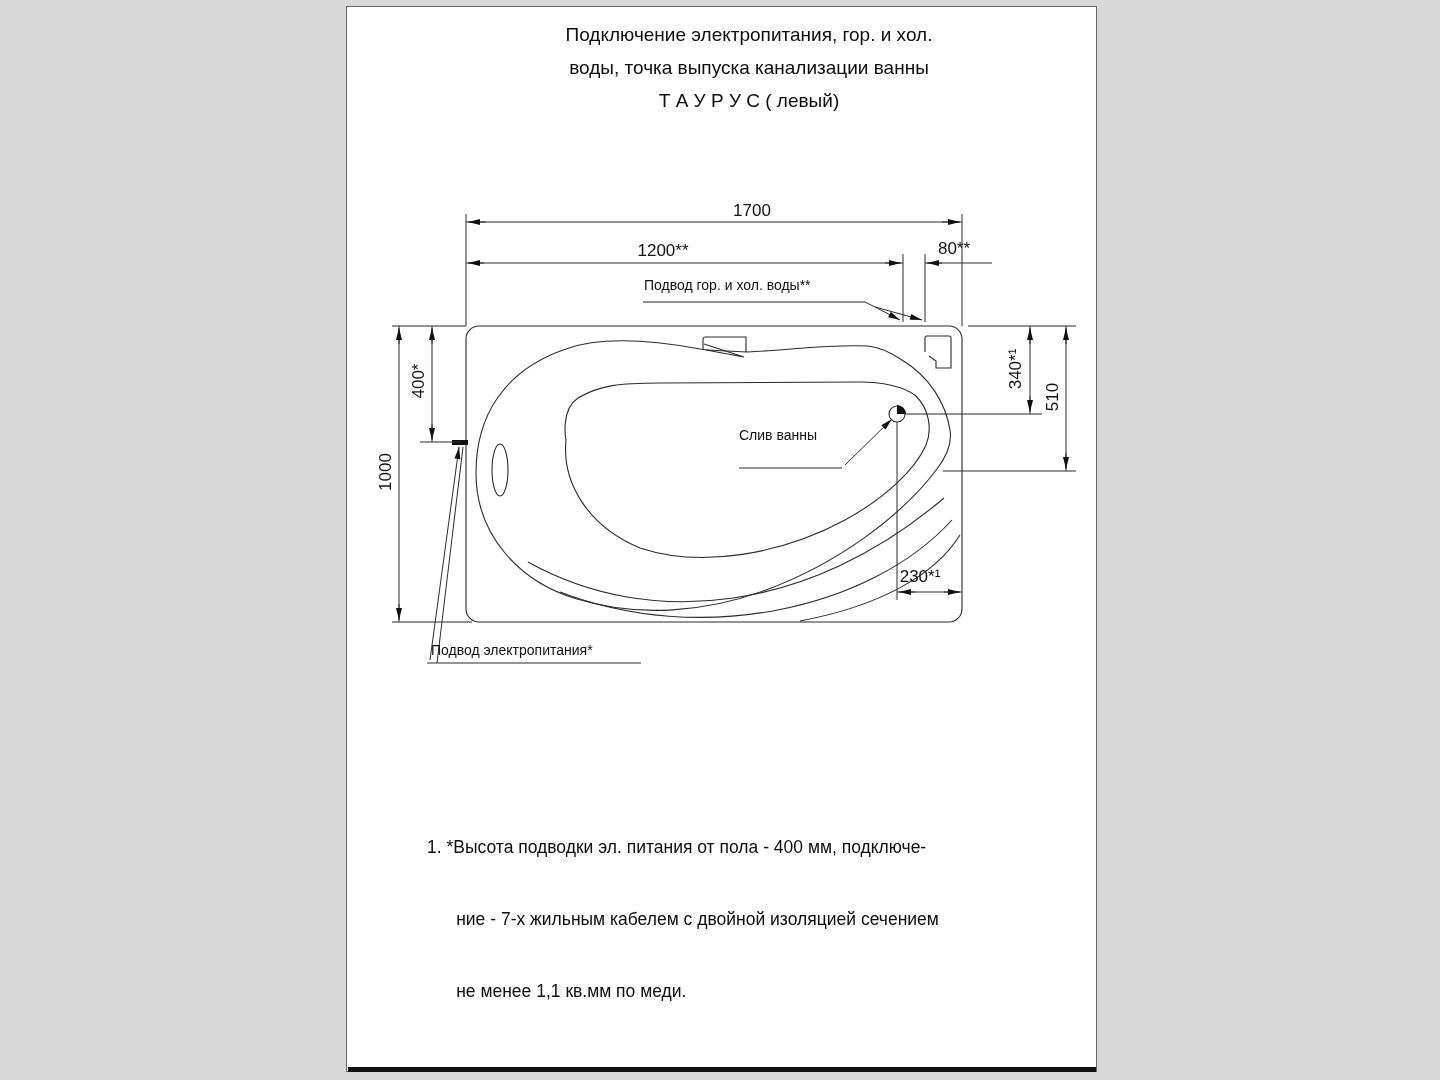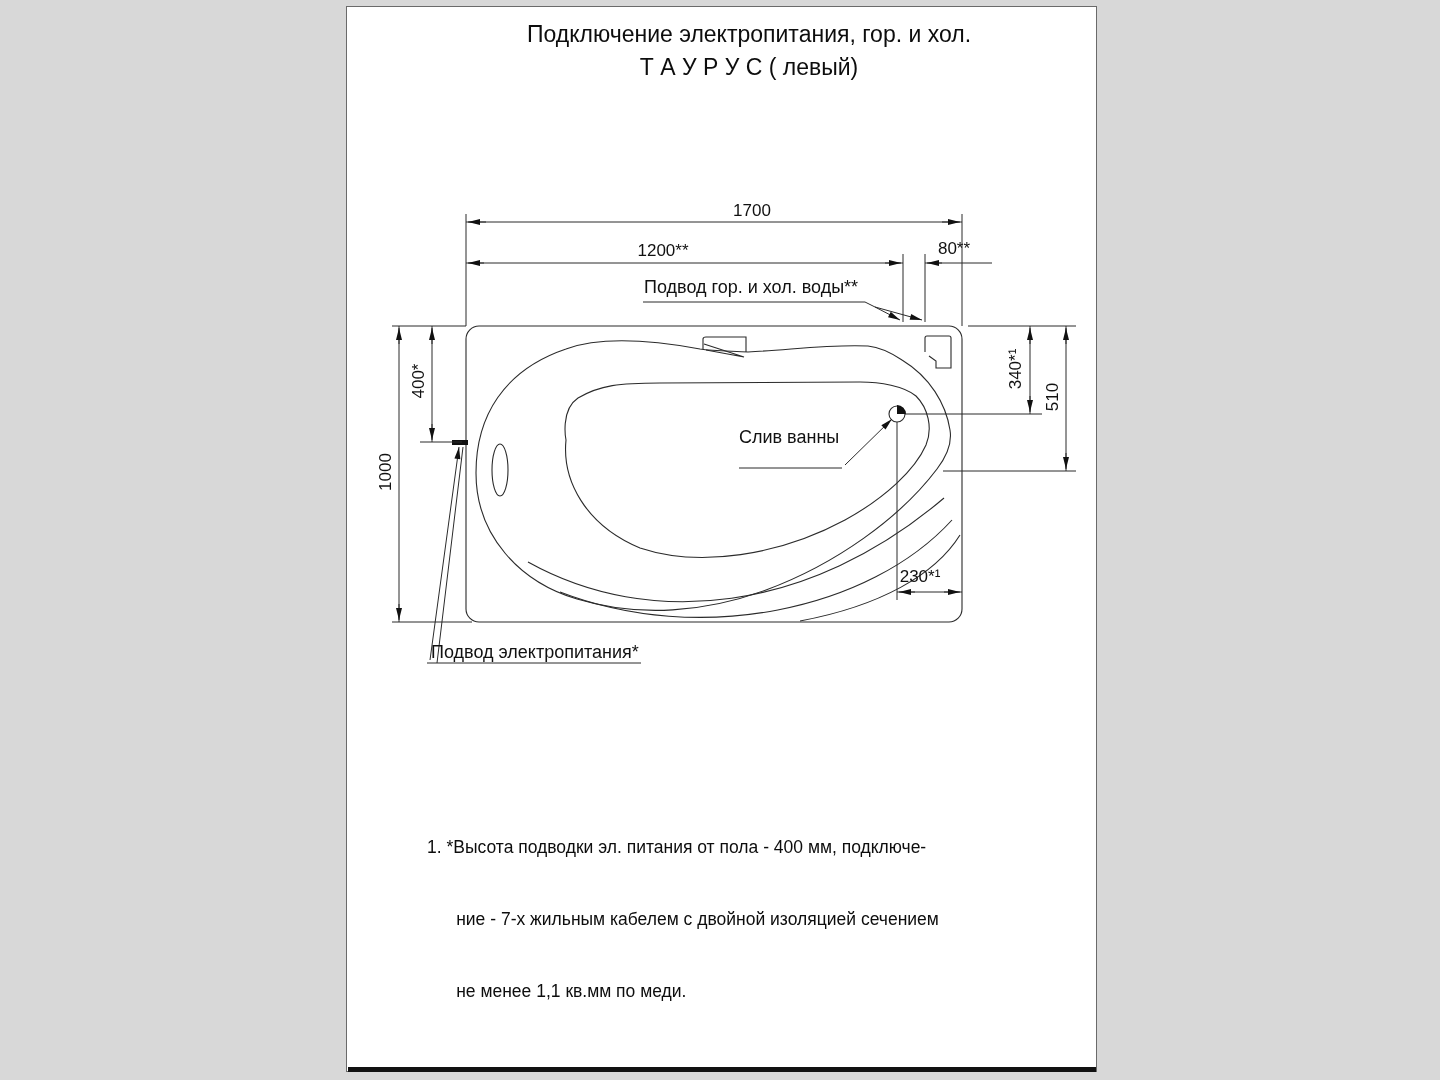--- a/index.html
+++ b/index.html
@@ -2,24 +2,24 @@
 <html><head>
 <meta charset="utf-8">
 <style>
   html,body{margin:0;padding:0;}
   .screen{position:relative;width:1440px;height:1080px;background:#d8d8d8;overflow:hidden;
           font-family:"Liberation Sans",sans-serif;color:#111;}
   .sheet{position:absolute;left:346px;top:6px;width:751px;height:1066px;background:#fff;
          border:1px solid #6a6a6a;box-sizing:border-box;}
   .overlay{position:absolute;left:0;top:0;width:1440px;height:1080px;pointer-events:none;}
   .title-block{position:absolute;left:396px;top:18px;width:706px;text-align:center;
-               font-size:23px;line-height:33px;color:#0d0d0d;}
+               font-size:19px;line-height:33px;color:#0d0d0d;}
   .dim{position:absolute;font-size:17px;white-space:nowrap;transform:translate(-50%,-50%);}
   .dim.vert{transform:translate(-50%,-50%) rotate(-90deg);}
-  .lbl{position:absolute;font-size:18px;white-space:nowrap;}
+  .lbl{position:absolute;font-size:14px;white-space:nowrap;}
   .notes{position:absolute;left:427px;top:787px;font-size:17.5px;line-height:24px;
          white-space:pre;color:#0d0d0d;}
   .notes div{height:24px;}
   svg{display:block;}
 </style>
 </head>
 <body>
 
 <div class="screen">
 
@@ -117,20 +117,21 @@
       <line x1="427" y1="663" x2="641" y2="663"></line>
       <line x1="437" y1="663" x2="463" y2="447"></line>
       <line x1="430" y1="660" x2="459" y2="447" marker-end="url(#arw)"></line>
     </g>
 
     <rect x="348" y="1067" width="748" height="5" fill="#111" stroke="none"></rect>
   </svg>
 
   <div class="title-block">
     <div>Подключение электропитания, гор. и хол.</div>
+    <div>воды, точка выпуска канализации ванны</div>
     <div>Т А У Р У С ( левый)</div>
   </div>
 
   <div class="dim" style="left:716px;top:211px;margin-left:36px;">1700</div>
   <div class="dim" style="left:663px;top:251px;">1200**</div>
   <div class="dim" style="left:954px;top:249px;">80**</div>
   <div class="dim vert" style="left:386px;top:472px;">1000</div>
   <div class="dim vert" style="left:419px;top:381px;">400*</div>
   <div class="dim vert" style="left:1016px;top:369px;">340*¹</div>
   <div class="dim vert" style="left:1053px;top:397px;">510</div>

